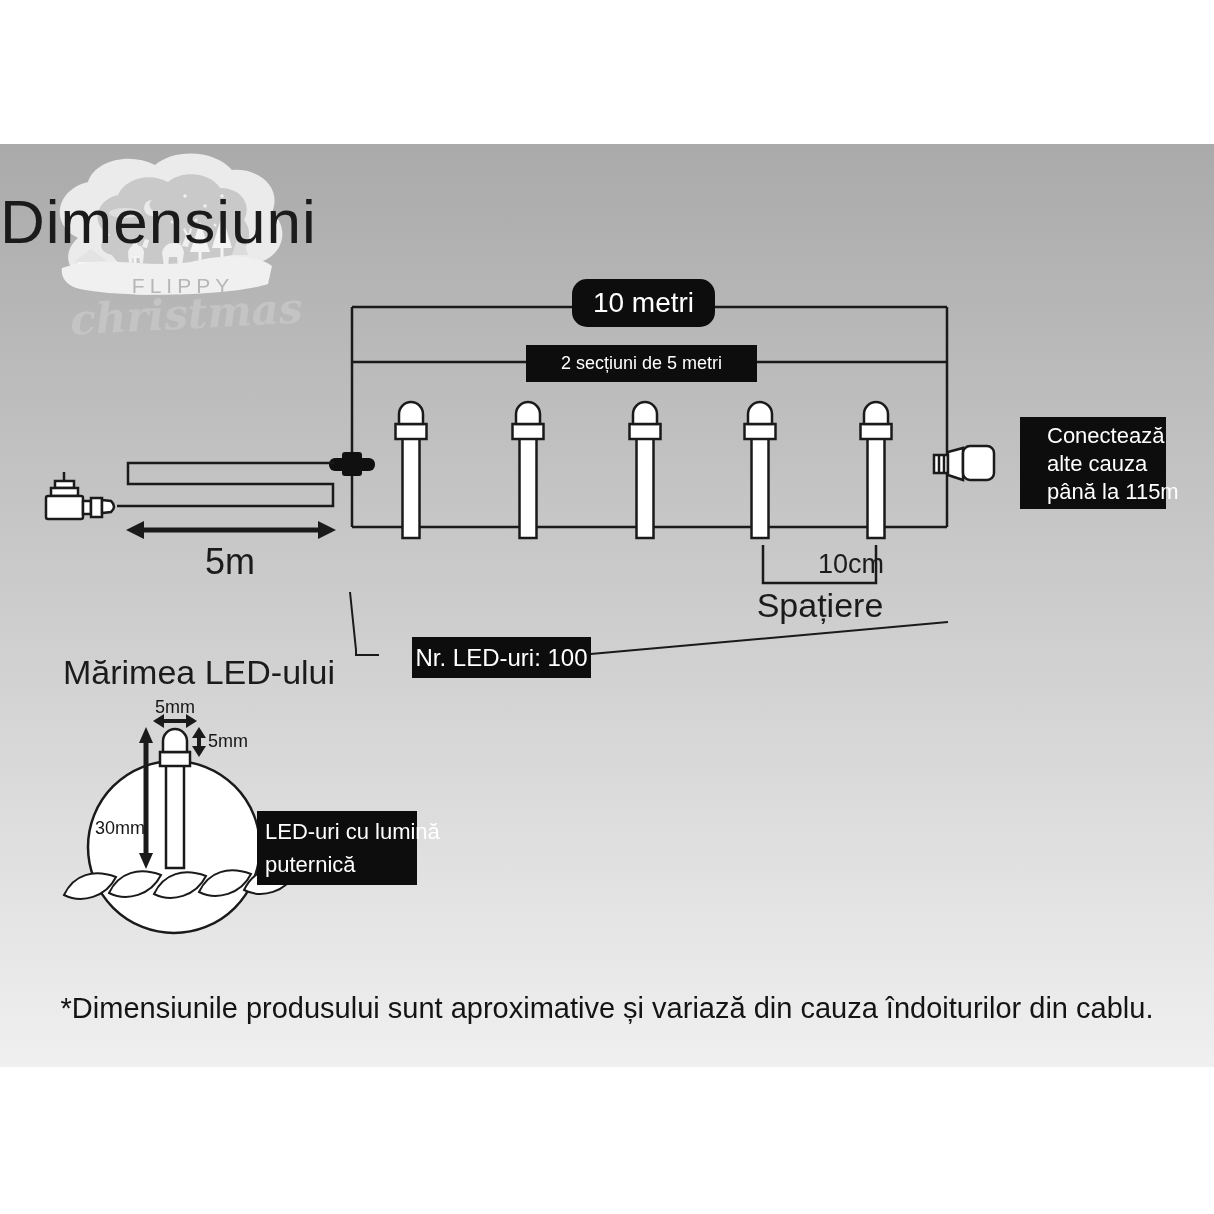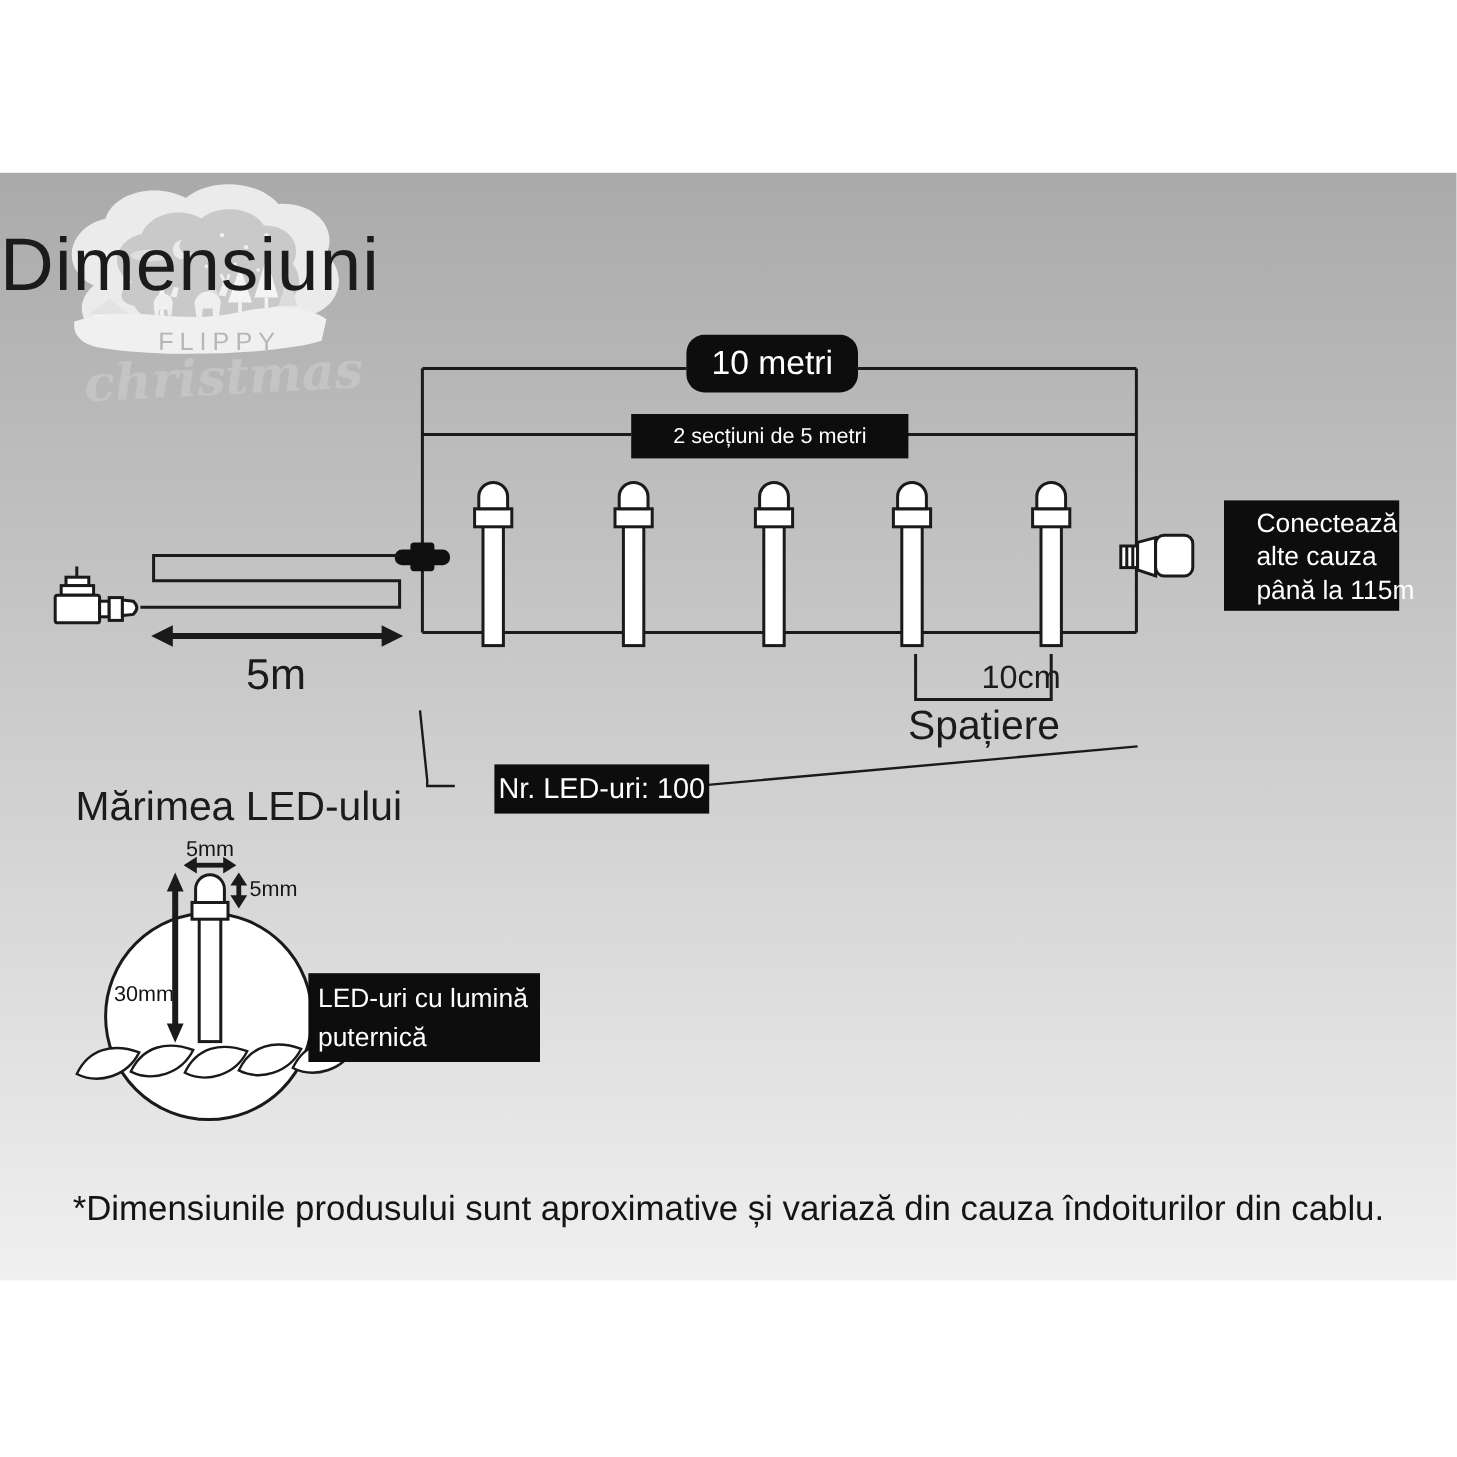--- a/index.html
+++ b/index.html
@@ -10,21 +10,21 @@
   svg.art{position:absolute;left:0;top:0;width:1214px;height:1214px;}
   .txt{position:absolute;color:#1b1b1b;}
   .title{left:0;top:186px;width:1214px;font-size:62px;letter-spacing:1px;}
   .blackbox{position:absolute;background:var(--label-bg,#0d0d0d);color:var(--label-text,#ffffff);}
   .bb-center{display:flex;align-items:center;justify-content:center;white-space:nowrap;}
   .b1{left:572px;top:279px;width:143px;height:48px;font-size:28px;border-radius:15px;}
   .b2{left:526px;top:345px;width:231px;height:37px;font-size:18px;}
   .b3{left:1020px;top:417px;width:146px;height:92px;font-size:22px;line-height:28px;padding:5px 27px;box-sizing:border-box;}
   .b3 span{display:block;white-space:nowrap;}
   .b4{left:393px;top:637px;width:179px;height:41px;font-size:24px;margin-left:19px;}
-  .b5{left:257px;top:811px;width:193px;height:74px;font-size:22px;line-height:33px;padding:4px 8px;box-sizing:border-box;}
+  .b5{left:257px;top:811px;width:160px;height:74px;font-size:22px;line-height:33px;padding:4px 8px;box-sizing:border-box;}
   .b5 span{display:block;white-space:nowrap;}
   .lbl-5m{left:180px;top:541px;width:100px;text-align:center;font-size:36px;}
   .lbl-10cm{left:763px;top:549px;width:121px;text-align:right;font-size:27px;}
   .lbl-spatiere{left:735px;top:586px;width:170px;text-align:center;font-size:34px;}
   .lbl-marimea{left:63px;top:653px;font-size:34px;}
   .dim{font-size:18px;color:#161616;}
   .lbl-5mm-w{left:143px;top:697px;width:64px;text-align:center;}
   .lbl-5mm-h{left:208px;top:731px;}
   .lbl-30mm{left:95px;top:802px;margin-top:16px;}
   .footnote{left:0;top:992px;width:1214px;text-align:center;font-size:29px;color:#141414;}

